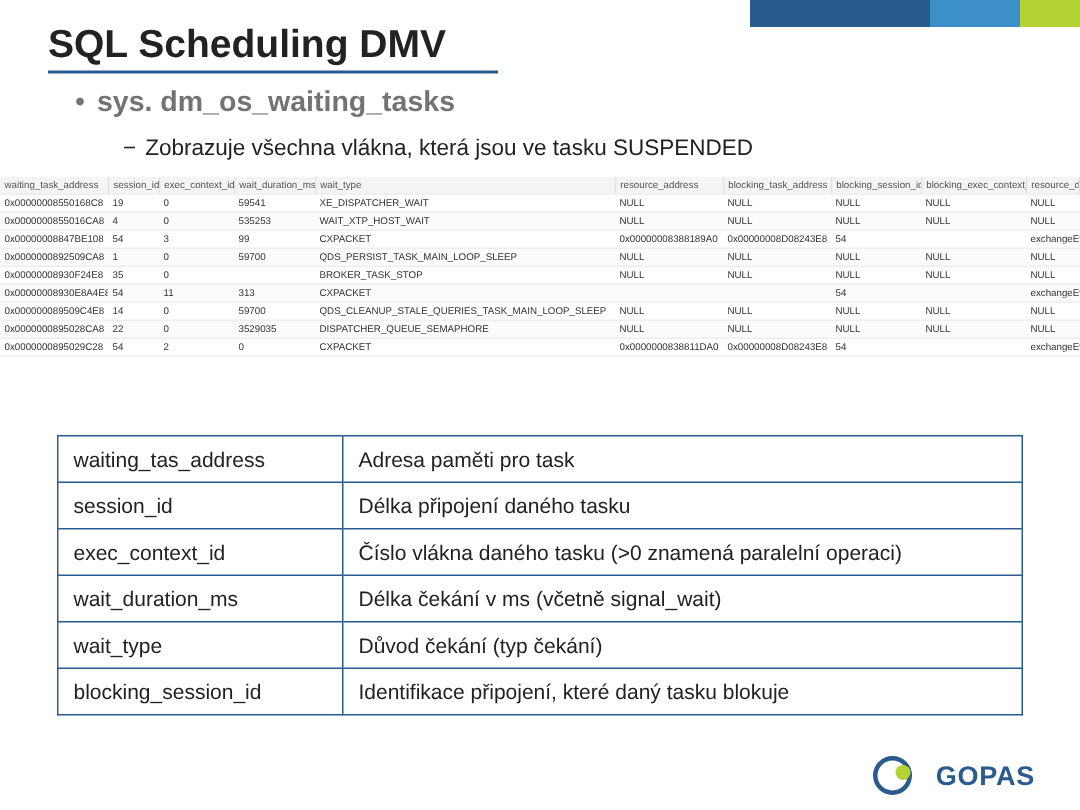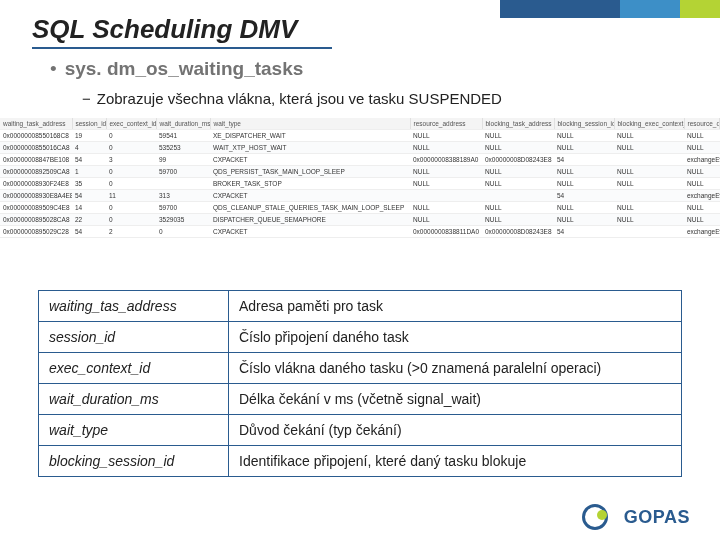--- a/index.html
+++ b/index.html
@@ -25,21 +25,20 @@
   .title {
     position: absolute;
     top: 14px;
     left: 32px;
     font-size: 26px;
     font-weight: bold;
     color: #222;
     border-bottom: 2px solid #2a5b8f;
     padding-bottom: 2px;
     width: 300px;
-    font-style: italic;
   }
   .bullet1 {
     position: absolute;
     top: 58px;
     left: 50px;
     font-size: 19px;
     font-weight: bold;
     color: #737373;
   }
   .bullet1 .dot { margin-right: 8px; font-weight: normal; }
@@ -85,21 +84,21 @@
     left: 38px;
     width: 644px;
     border-collapse: collapse;
     font-size: 14px;
   }
   .def-table td {
     border: 1px solid #2a5b8f;
     padding: 7px 10px;
     color: #222;
   }
-  .def-table td:first-child { width: 190px; font-style: italic; }
+  .def-table td:first-child { width: 190px; }
   .logo {
     position: absolute;
     bottom: 10px;
     right: 30px;
     display: flex;
     align-items: center;
     gap: 16px;
   }
   .logo .ring {
     width: 26px; height: 26px;
@@ -282,21 +281,21 @@
 </div>
 
 <table class="def-table">
   <tbody id="def-body">
       <tr>
         <td>waiting_tas_address</td>
         <td>Adresa paměti pro task</td>
       </tr>
       <tr>
         <td>session_id</td>
-        <td>Číslo připojení daného task</td>
+        <td>Délka připojení daného tasku</td>
       </tr>
       <tr>
         <td>exec_context_id</td>
         <td>Číslo vlákna daného tasku (&gt;0 znamená paralelní operaci)</td>
       </tr>
       <tr>
         <td>wait_duration_ms</td>
         <td>Délka čekání v ms (včetně signal_wait)</td>
       </tr>
       <tr>

